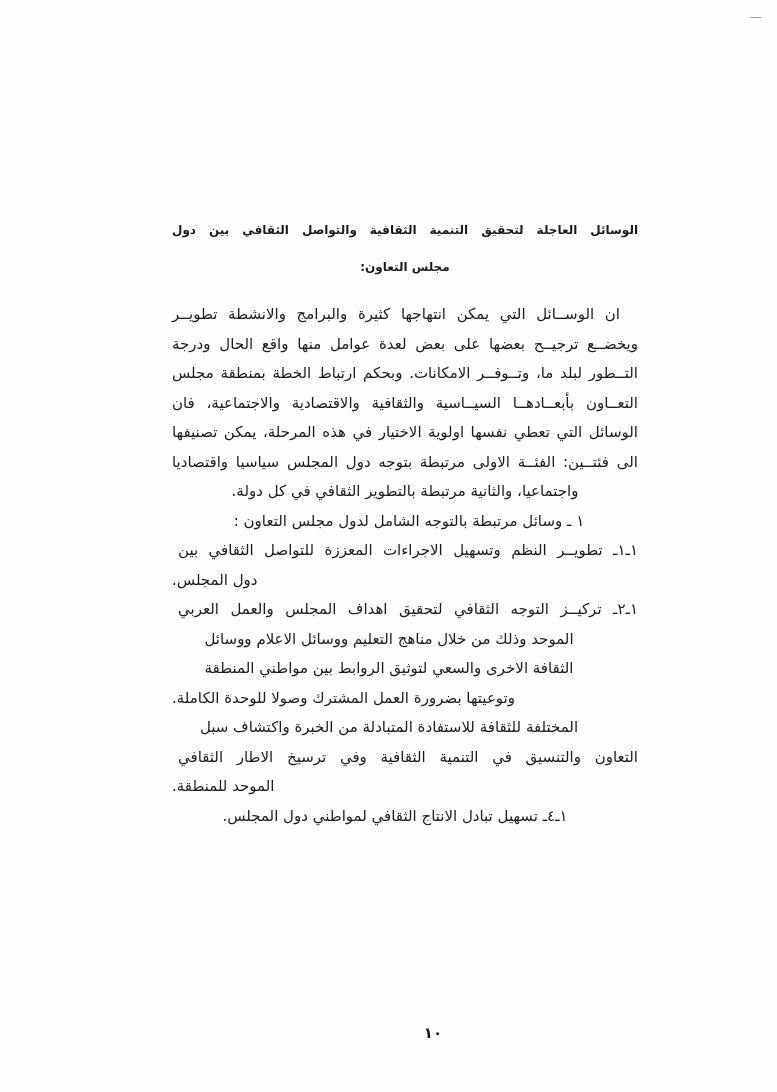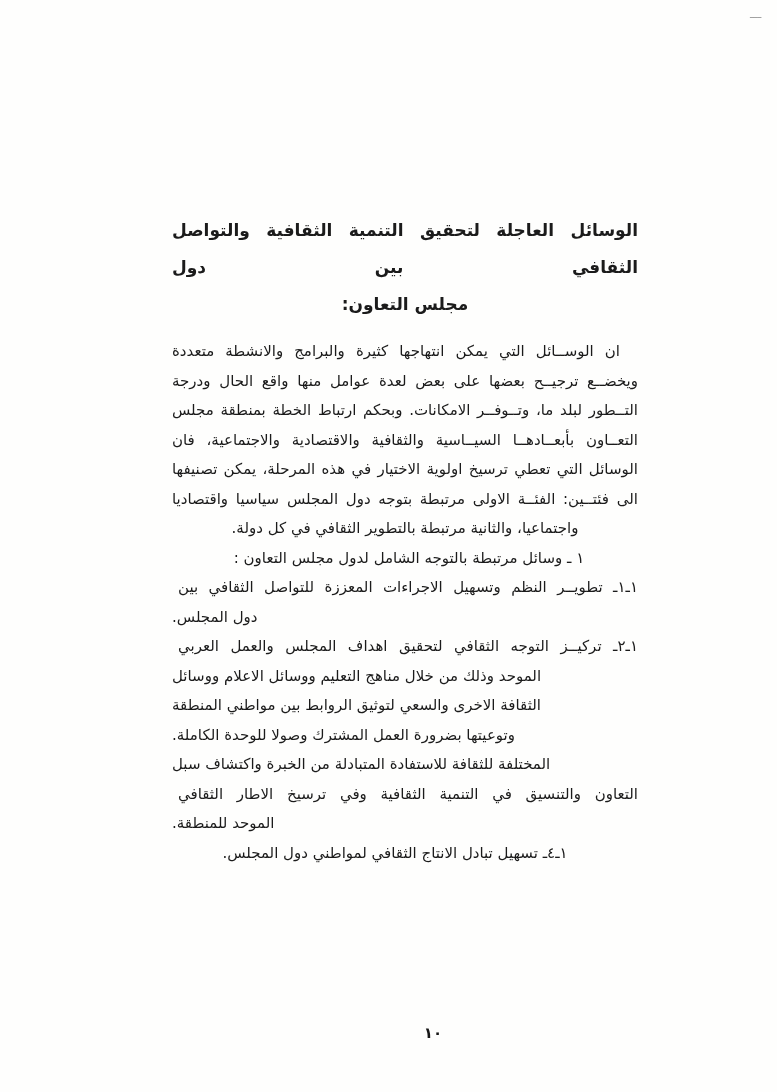--- a/index.html
+++ b/index.html
@@ -29,21 +29,21 @@
   }
   .content {
     position: absolute;
     top: 212px;
     left: 172px;
     width: 466px;
     direction: rtl;
   }
   .heading {
     font-weight: bold;
-    font-size: 17px;
+    font-size: 12px;
     line-height: 37px;
     margin-bottom: 14px;
   }
   .body-lines {
     font-size: 15px;
     line-height: 29.5px;
     font-weight: 500;
   }
   
   .jl {
@@ -53,21 +53,21 @@
   }
   
   .rl { text-align: center; }
   
   .ind { padding-right: 18px; }
   
   .sec { margin-right: -8px; }
   
   .if { margin-left: 6px; }
   
-  .cl { margin-right: 32px; text-align: left; }
+  .cl { margin-right: 32px; text-align: center; }
   
   .el { text-align: left; }
   
   .single { margin-right: 20px; text-align: center; }
   .page-number {
     position: absolute;
     top: 1024px;
     left: 407px;
     width: 52px;
     text-align: center;
@@ -85,25 +85,25 @@
 
   <div class="content">
 
     <div class="heading">
       <div class="jl">الوسائل العاجلة لتحقيق التنمية الثقافية والتواصل الثقافي بين دول</div>
       <div class="rl">مجلس التعاون:</div>
     </div>
 
     <div class="body-lines">
 
-      <div class="jl ind">ان الوســائل التي يمكن انتهاجها كثيرة والبرامج والانشطة متعددة</div>
+      <div class="jl ind">ان الوســائل التي يمكن انتهاجها كثيرة والبرامج والانشطة تطويــر</div>
       <div class="jl">ويخضــع ترجيــح بعضها على بعض لعدة عوامل منها واقع الحال ودرجة</div>
       <div class="jl">التــطور لبلد ما، وتــوفــر الامكانات. وبحكم ارتباط الخطة بمنطقة مجلس</div>
       <div class="jl">التعــاون بأبعــادهــا السيــاسية والثقافية والاقتصادية والاجتماعية، فان</div>
-      <div class="jl">الوسائل التي تعطي ترسيخ اولوية الاختيار في هذه المرحلة، يمكن تصنيفها</div>
+      <div class="jl">الوسائل التي تعطي نفسها اولوية الاختيار في هذه المرحلة، يمكن تصنيفها</div>
       <div class="jl">الى فئتــين: الفئــة الاولى مرتبطة بتوجه دول المجلس سياسيا واقتصاديا</div>
       <div class="rl">واجتماعيا، والثانية مرتبطة بالتطوير الثقافي في كل دولة.</div>
 
       <div class="rl sec">١ ـ وسائل مرتبطة بالتوجه الشامل لدول مجلس التعاون :</div>
 
       <div>
         <div class="jl if">١ـ١ـ تطويــر النظم وتسهيل الاجراءات المعززة للتواصل الثقافي بين</div>
         <div class="el">دول المجلس.</div>
       </div>
 

